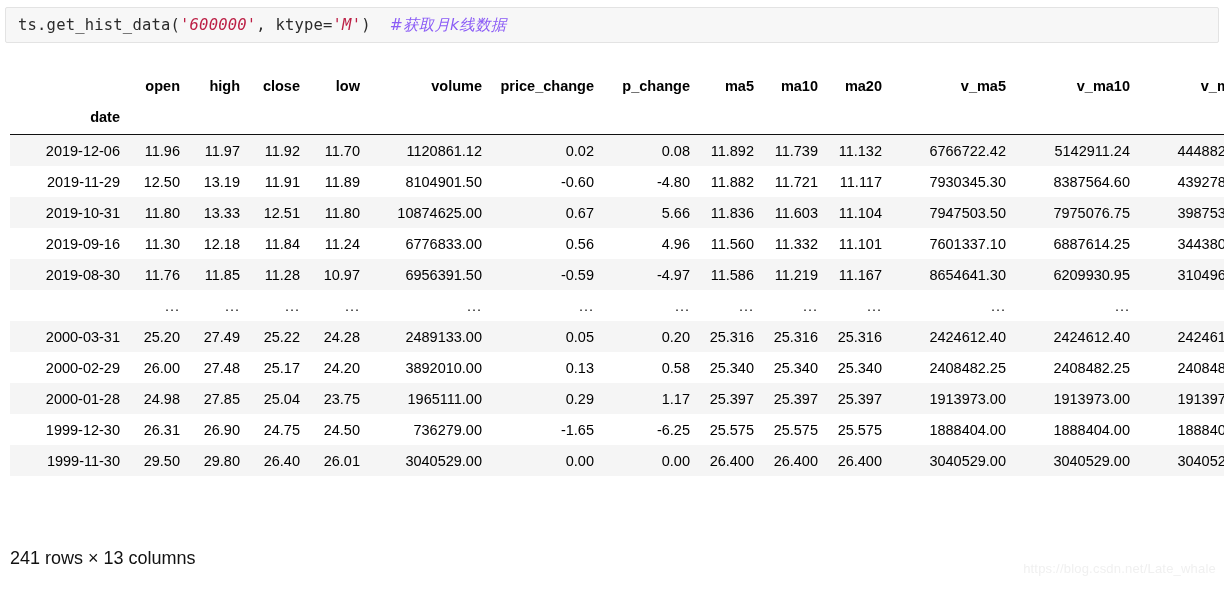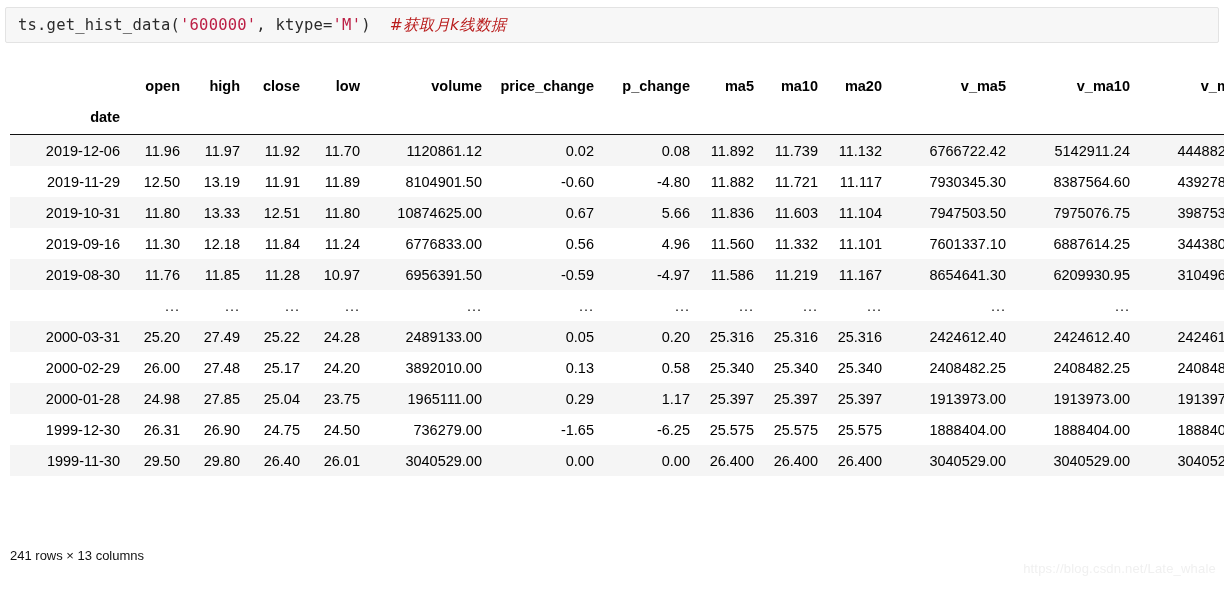--- a/index.html
+++ b/index.html
@@ -31,22 +31,22 @@
     align-items: center;
     padding-left: 12px;
   }
   .code-text {
     font-family: "DejaVu Sans Mono", "Liberation Mono", monospace;
     font-size: 15.5px;
     letter-spacing: 0.2px;
     white-space: pre;
     color: #2b2b2b;
   }
-  .tok-str  { color: #bc1f45; }
-  .tok-com-cjk { color: #b91c1c; font-style: italic;
+  .tok-str  { color: #bc1f45; font-style: italic; }
+  .tok-com-cjk { color: #8b5cf6; font-style: italic;
                  font-family: "DejaVu Sans", sans-serif; }
 
   
   .df-wrap {
     position: absolute;
     left: 10px;
     top: 72px;
     width: 1204px;
   }
   table.df {
@@ -86,21 +86,21 @@
   .c-pc   { width: 112px; }
   .c-pch  { width: 96px; }
   .c-ma   { width: 64px; }
   .c-vma  { width: 124px; }
 
   
   .df-footer {
     position: absolute;
     left: 10px;
     top: 548px;
-    font-size: 13px;
+    font-size: 18px;
     color: #111111;
   }
   .watermark {
     position: absolute;
     right: 8px;
     top: 561px;
     font-size: 13px;
     color: #f0f0f0;
     letter-spacing: 0.2px;
     user-select: none;

